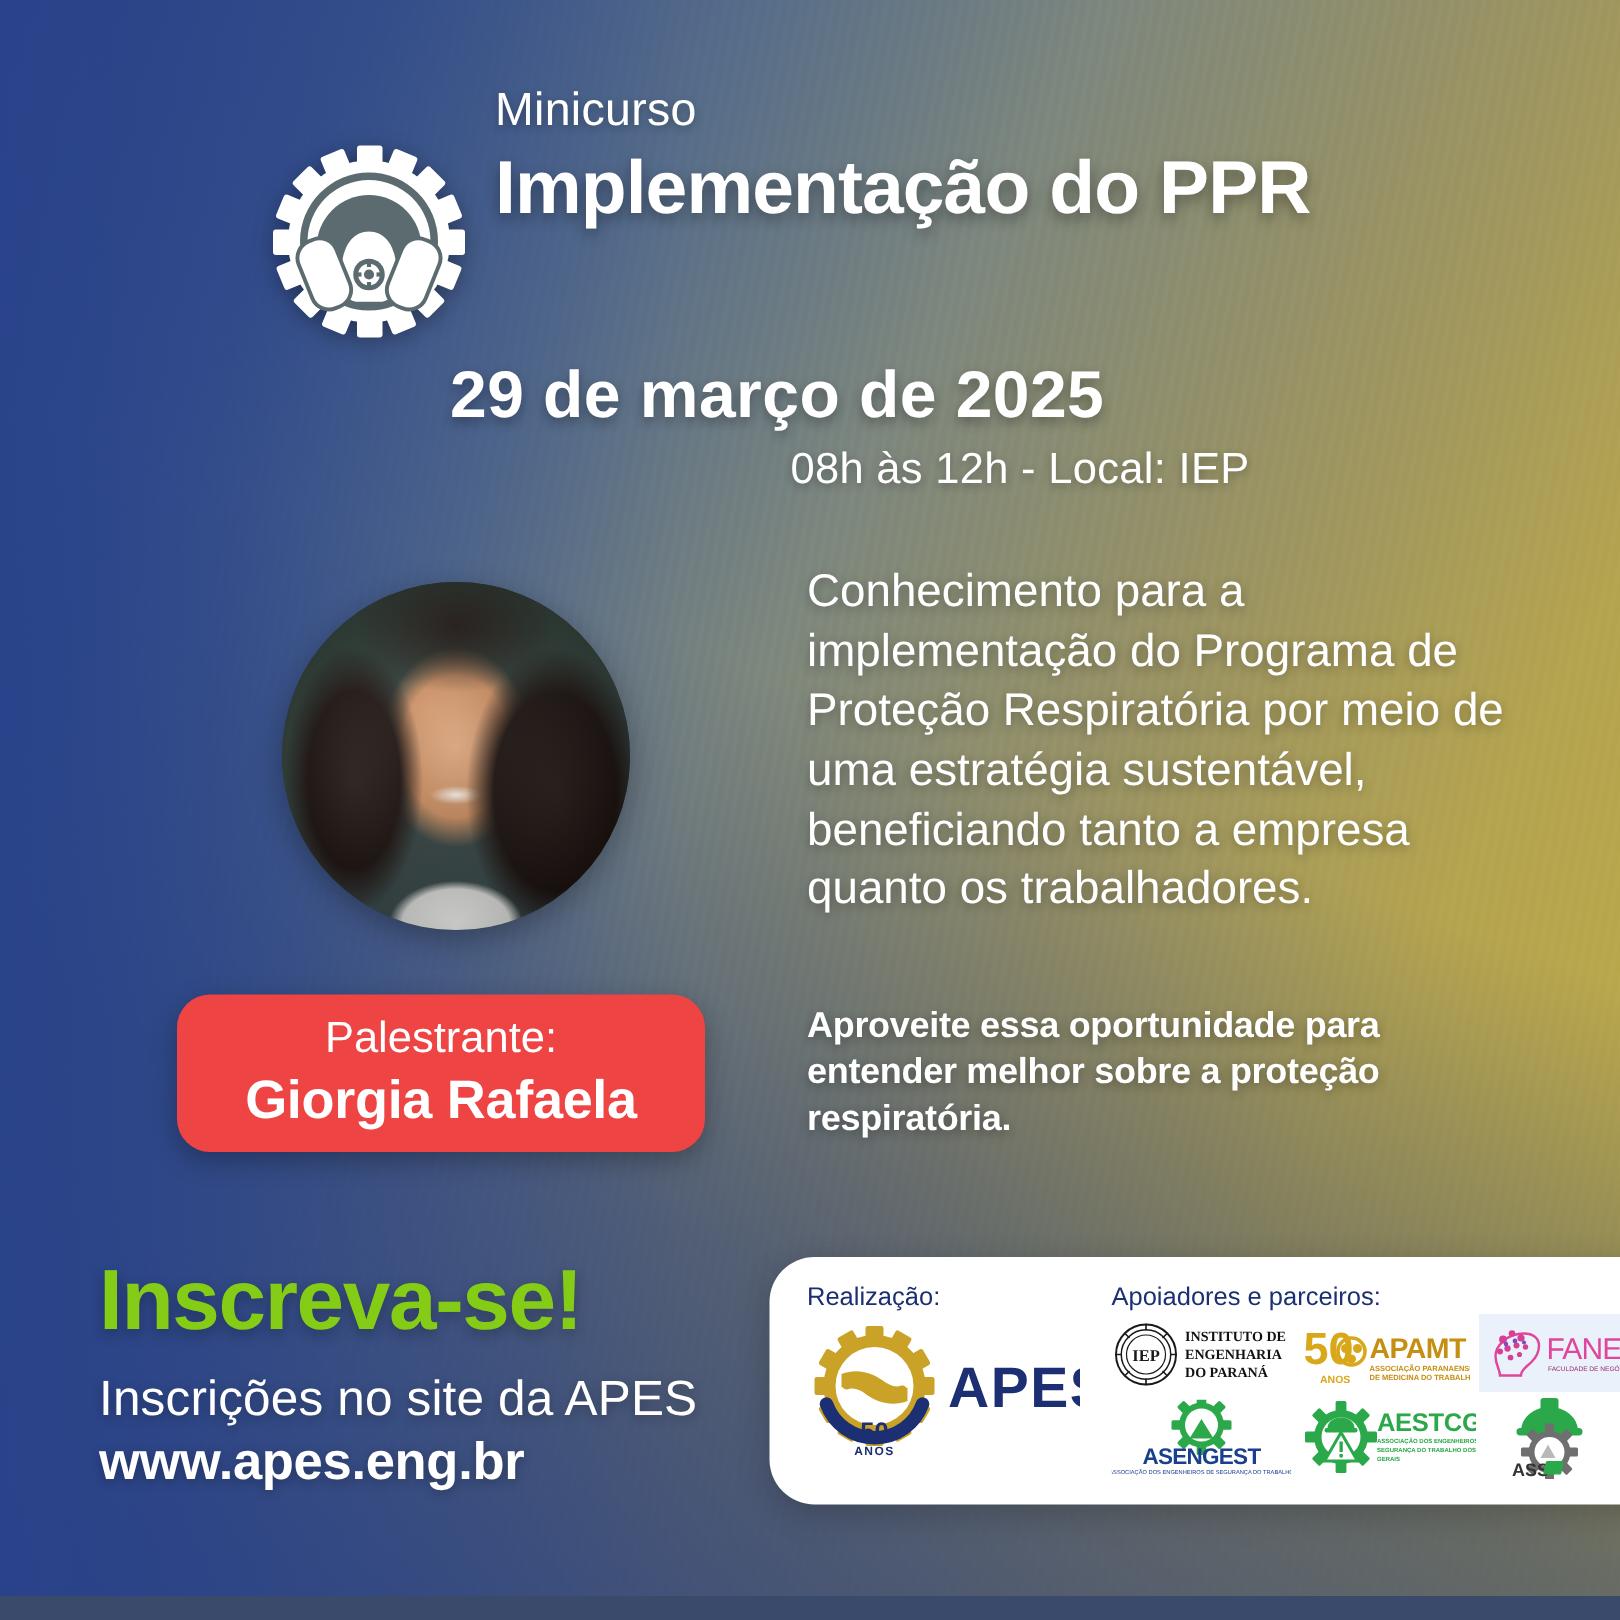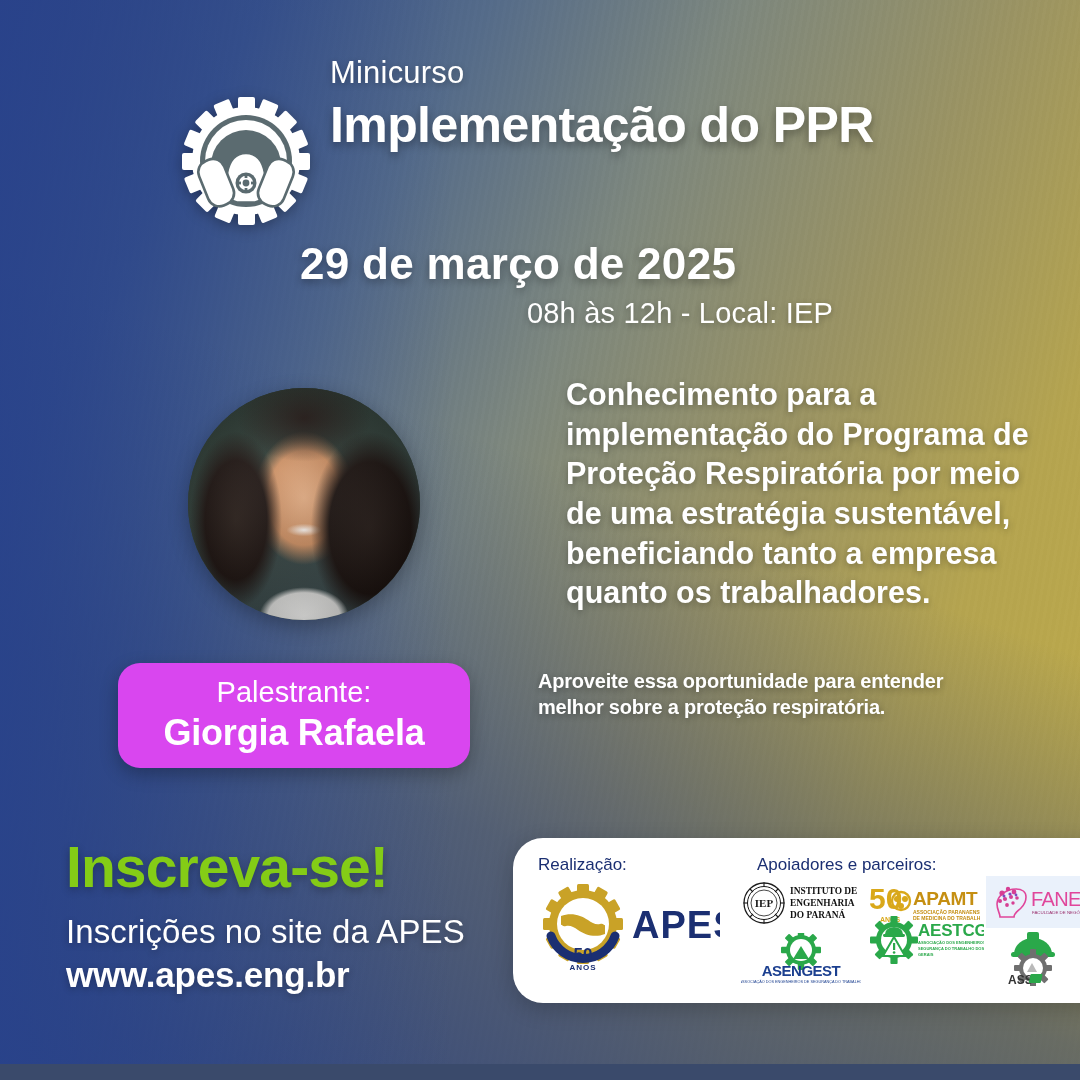--- a/index.html
+++ b/index.html
@@ -123,37 +123,36 @@
       linear-gradient(160deg,#1d2b24 0%,#2c3a34 40%,#3d4d52 100%);
     background-color:#2b3a34;
   }
   .photo-shade{
     position:absolute;inset:0;
     background:radial-gradient(circle at 40% 35%, rgba(255,255,255,.10), rgba(0,0,0,.22) 88%);
   }
 
   .speaker-badge{
     position:absolute;left:118px;top:663px;width:352px;height:105px;
-    background:#d946ef;border-radius:22px;
+    background:#ef4444;border-radius:22px;
     box-shadow:0 6px 18px rgba(0,0,0,.28);
     display:flex;flex-direction:column;align-items:center;justify-content:center;
   }
   .speaker-role{font-size:29px;color:#ffffff;line-height:1.05;margin-bottom:4px;}
   .speaker-name{font-size:36px;font-weight:800;color:#ffffff;letter-spacing:-.2px;}
 
   
   .desc{
-    position:absolute;left:566px;top:375px;width:470px;
+    position:absolute;left:538px;top:375px;width:470px;
     font-size:30.5px;color:#ffffff;line-height:1.30;
     text-shadow:0 2px 7px rgba(0,0,0,.30);
-    font-weight:bold;
   }
   .desc-strong{
     position:absolute;left:538px;top:668px;width:470px;
-    font-size:20px;font-weight:800;color:#ffffff;line-height:1.30;
+    font-size:24px;font-weight:800;color:#ffffff;line-height:1.30;
     letter-spacing:-.2px;
     text-shadow:0 2px 7px rgba(0,0,0,.32);
   }
 
   
   .cta-title{
     position:absolute;left:66px;top:834px;
     font-size:57px;font-weight:800;color:#84cc16;letter-spacing:-.9px;
     text-shadow:0 3px 9px rgba(0,0,0,.28);
     text-align:right;
@@ -172,32 +171,32 @@
   
   .sponsors{
     position:absolute;left:513px;top:838px;width:600px;height:165px;
     background:#ffffff;border-radius:30px;
     box-shadow:0 6px 22px rgba(0,0,0,.20);
   }
   .sp-label{
     position:absolute;font-size:17px;color:#1b2f72;font-weight:400;
   }
   .sp-label.realiz{left:25px;top:17px;}
-  .sp-label.apoio{left:244px;top:17px;}
+  .sp-label.apoio{left:228px;top:17px;}
 
   .apes-logo{position:absolute;left:22px;top:42px;width:185px;height:98px;}
   .partner{
     position:absolute;display:flex;align-items:center;justify-content:center;
     overflow:hidden;
   }
   .p-iep{left:228px;top:42px;width:120px;height:46px;}
   .p-apamt{left:355px;top:41px;width:112px;height:48px;}
   .p-fanest{left:473px;top:38px;width:103px;height:52px;background:#eaf1fb;}
   .p-asengest{left:228px;top:95px;width:120px;height:52px;}
-  .p-aestcg{left:355px;top:75px;width:116px;height:54px;}
+  .p-aestcg{left:355px;top:93px;width:116px;height:54px;}
   .p-ass{left:473px;top:92px;width:98px;height:56px;}
 </style>
 </head>
 <body>
 
 <div class="poster">
 
   <div class="bg-photo"></div>
   <div class="bg-photo2"></div>
   <div class="bg-overlay"></div>

